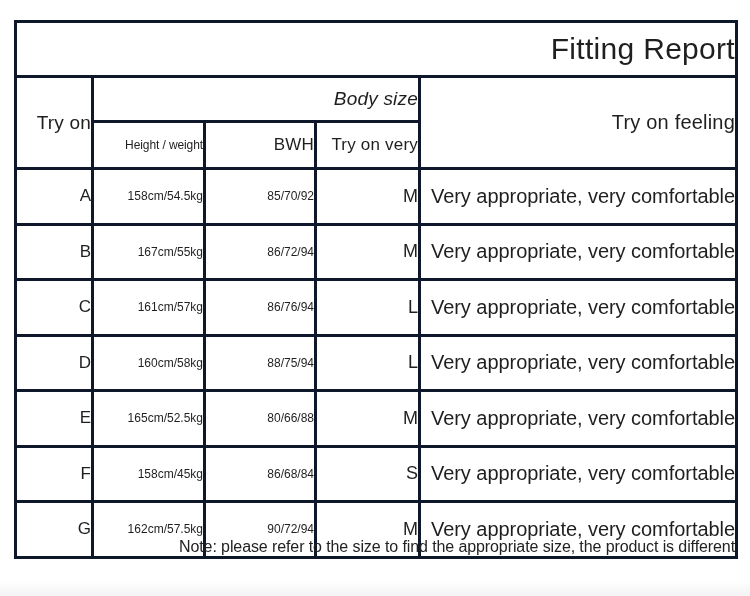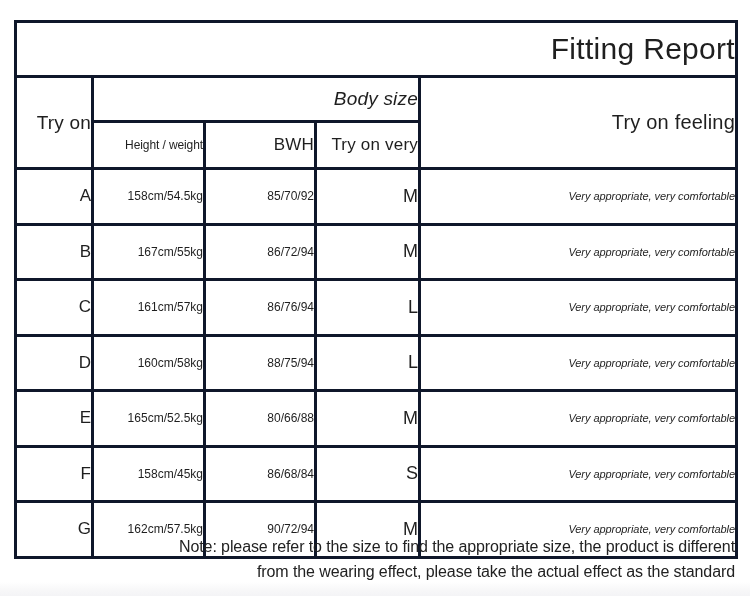--- a/index.html
+++ b/index.html
@@ -97,24 +97,23 @@
     height: 52.5px;
     font-size: 12px;
   }
   .cell-code {
     font-size: 17px;
   }
   .cell-size {
     font-size: 18px;
   }
   .cell-feeling {
-    font-size: 11px;
+    font-size: 20px;
     text-align: center;
     letter-spacing: -0.05px;
-    font-style: italic;
   }
 
   
   .note {
     position: absolute;
     left: 14px;
     top: 534px;
     width: 721px;
     text-align: right;
     font-size: 16px;
@@ -202,18 +201,17 @@
         <td class="row-cell">162cm/57.5kg</td>
         <td class="row-cell">90/72/94</td>
         <td class="row-cell cell-size">M</td>
         <td class="row-cell cell-feeling">Very appropriate, very comfortable</td>
       </tr>
     </tbody>
   </table>
 
   <div class="note">
     <span class="note-line">Note: please refer to the size to find the appropriate size, the product is different</span>
-    <span class="note-line">from the wearing effect, please take the actual effect as the standard</span>
   </div>
 
   <div class="bottom-strip"></div>
 
 </div>
 
 </body></html>

